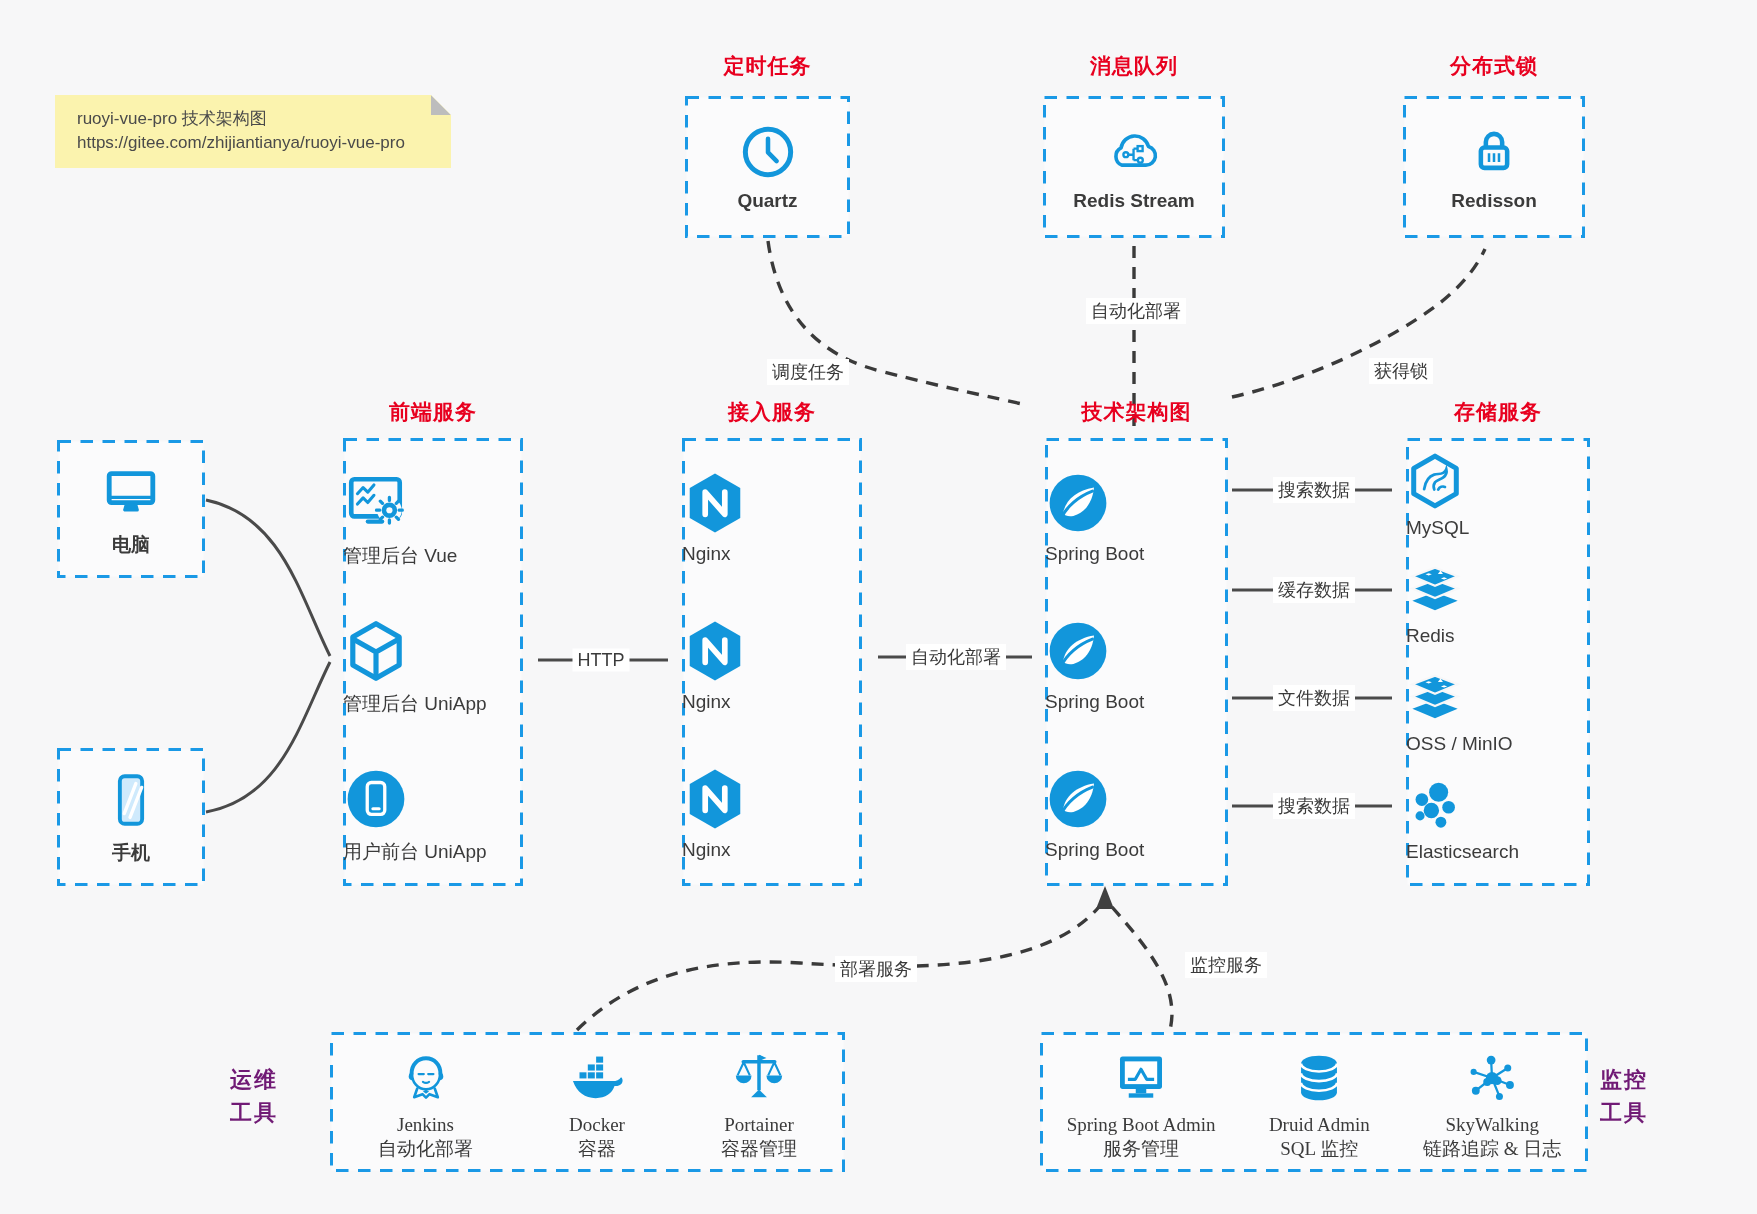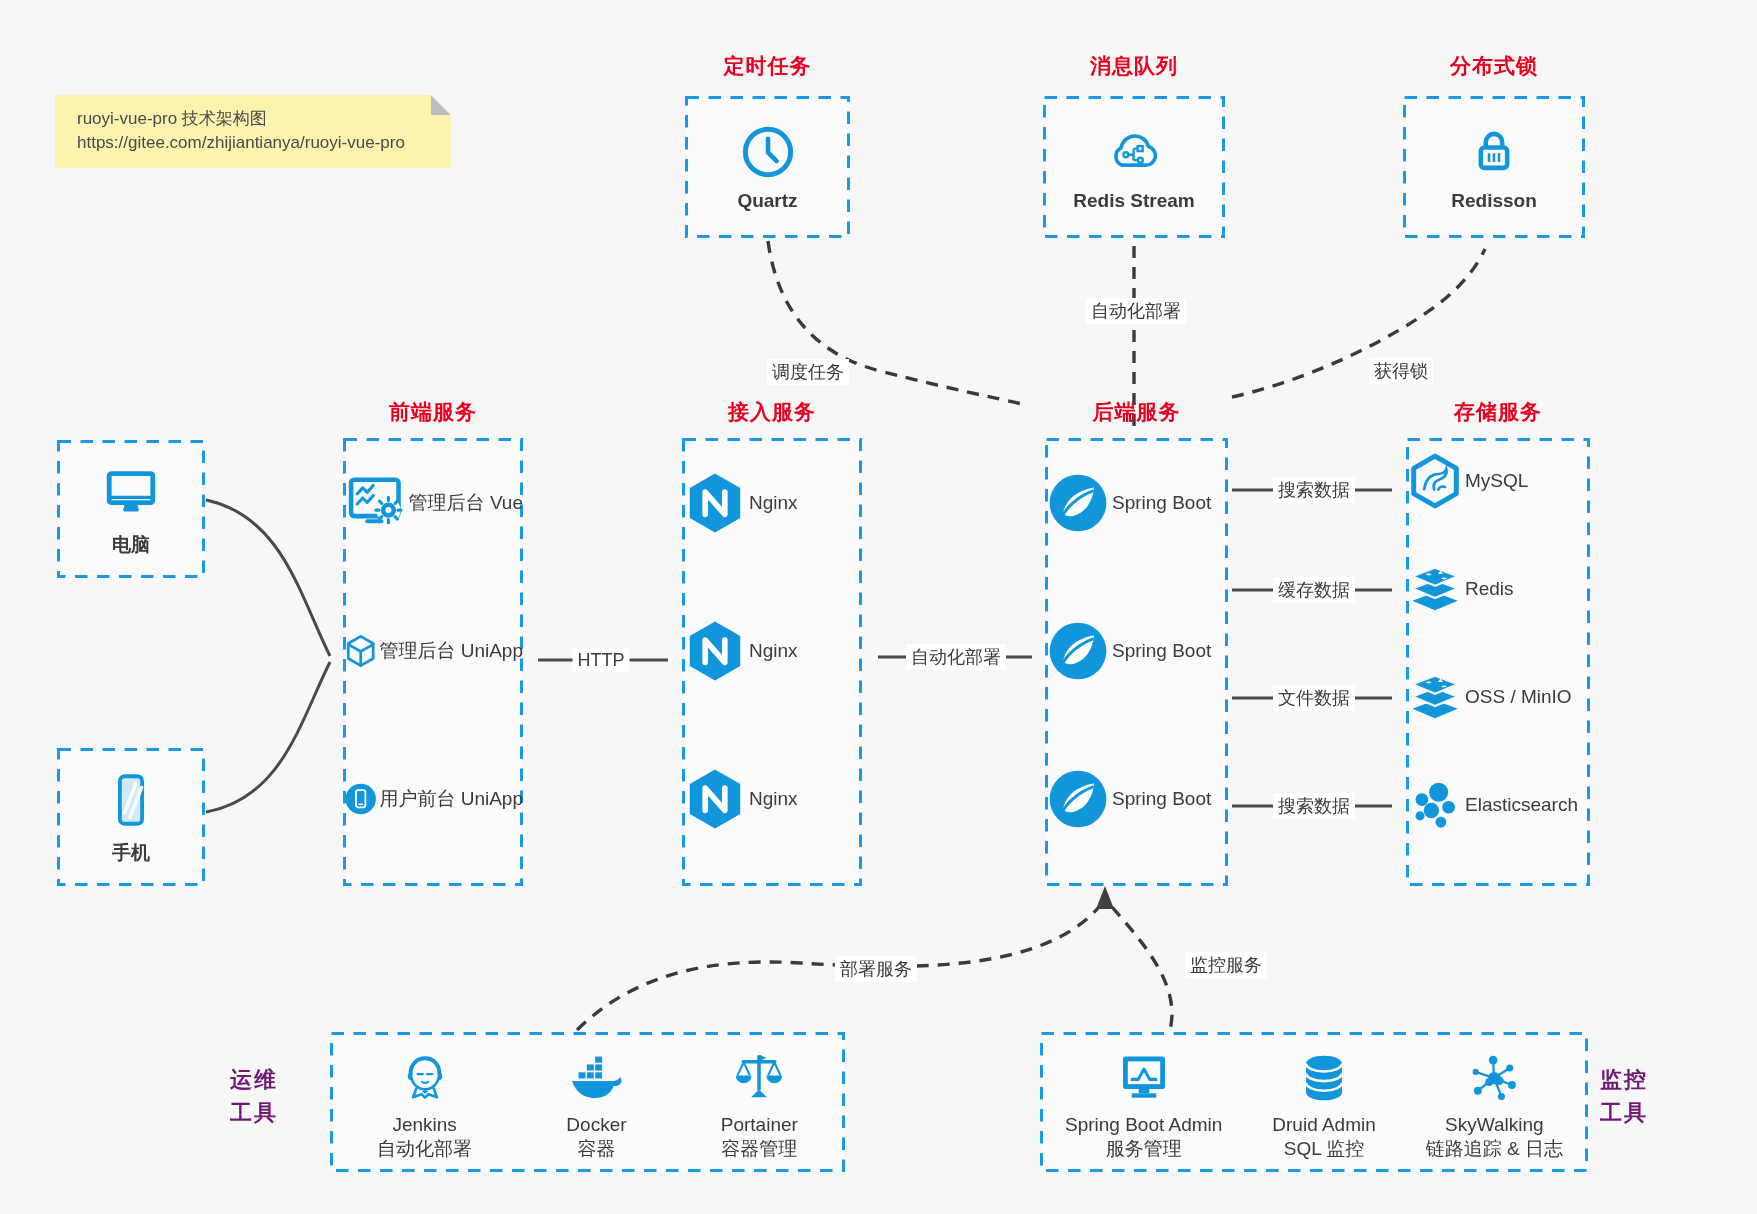--- a/index.html
+++ b/index.html
@@ -17,28 +17,28 @@
   .frame{position:absolute;left:0;top:0;width:100%;height:100%;overflow:visible;}
   .frame rect{fill:rgba(255,255,255,.55);stroke:#1a99e6;stroke-width:3;stroke-dasharray:12.5 9.5;}
 
   .gtitle{position:absolute;z-index:4;text-align:center;font-size:21px;font-weight:700;
           color:#e8001f;line-height:26px;letter-spacing:1px;}
   .side-label{position:absolute;z-index:4;text-align:left;font-size:22px;font-weight:700;
           color:#701a75;line-height:33px;letter-spacing:2px;}
 
   .item{position:relative;z-index:1;width:100%;height:100%;display:flex;flex-direction:column;
         align-items:center;justify-content:center;gap:9px;font-weight:bold;}
-  .m-item{position:absolute;left:0;right:0;z-index:1;display:flex;flex-direction:row;
-        align-items:center;gap:1px;}
+  .m-item{position:absolute;left:0;right:0;z-index:1;display:flex;flex-direction:column;
+        gap:7px;}
   .ilabel{font-size:19px;color:#3b3b3b;white-space:nowrap;}
   svg{display:block;}
 
   
   .b-row{position:relative;z-index:1;width:100%;height:100%;display:flex;
-         justify-content:space-around;align-items:center;padding-top:6px;box-sizing:border-box;}
+         justify-content:space-around;align-items:center;padding-top:6px;box-sizing:border-box;font-family:Liberation Serif, serif;}
   .b-item{display:flex;flex-direction:column;align-items:center;}
   .b-name{font-size:19px;color:#3b3b3b;line-height:24px;margin-top:7px;white-space:nowrap;}
   .b-desc{font-size:19px;color:#3b3b3b;line-height:24px;white-space:nowrap;}
 
   
   .elabel{position:absolute;z-index:4;transform:translate(-50%,-50%);background:#ffffff;
           padding:1px 5px;font-size:18px;color:#3a3a3a;white-space:nowrap;}
 
   
   .note{position:absolute;left:55px;top:95px;width:396px;height:73px;background:#fbf3ae;
@@ -155,21 +155,21 @@
       <svg viewBox="0 0 64 64" width="62" height="62">
         <rect x="20.5" y="7.5" width="23" height="49" rx="5" fill="#cfeafc" stroke="#1296db" stroke-width="4"></rect>
         <path d="M25 46 L37 15 M31 50 L43 19" stroke="#ffffff" stroke-width="3.5" stroke-linecap="round"></path>
       </svg>
       <div class="ilabel">手机</div>
     </div>
   </div>
 
   <div class="gtitle" style="left:343px;top:399px;width:180px">前端服务</div>
   <div class="gtitle" style="left:682px;top:399px;width:180px">接入服务</div>
-  <div class="gtitle" style="left:1045px;top:399px;width:183px">后端服务</div>
+  <div class="gtitle" style="left:1045px;top:399px;width:183px">技术架构图</div>
   <div class="gtitle" style="left:1406px;top:399px;width:184px">存储服务</div>
 
   <div class="dash-box" style="left:343px;top:438px;width:180px;height:448px">
       <svg class="frame" viewBox="0 0 180 448">
         <rect x="1.5" y="1.5" width="177" height="445"></rect>
       </svg>
     <div class="m-item" style="top:32px">
       <svg viewBox="0 0 64 64" width="66" height="66">
         <rect x="8" y="9" width="47" height="36" rx="3" fill="none" stroke="#1296db" stroke-width="4.5"></rect>
         <path d="M14 23 l5.5 -6 4.5 4.5 6 -7" fill="none" stroke="#1296db" stroke-width="3" stroke-linecap="round" stroke-linejoin="round"></path>

